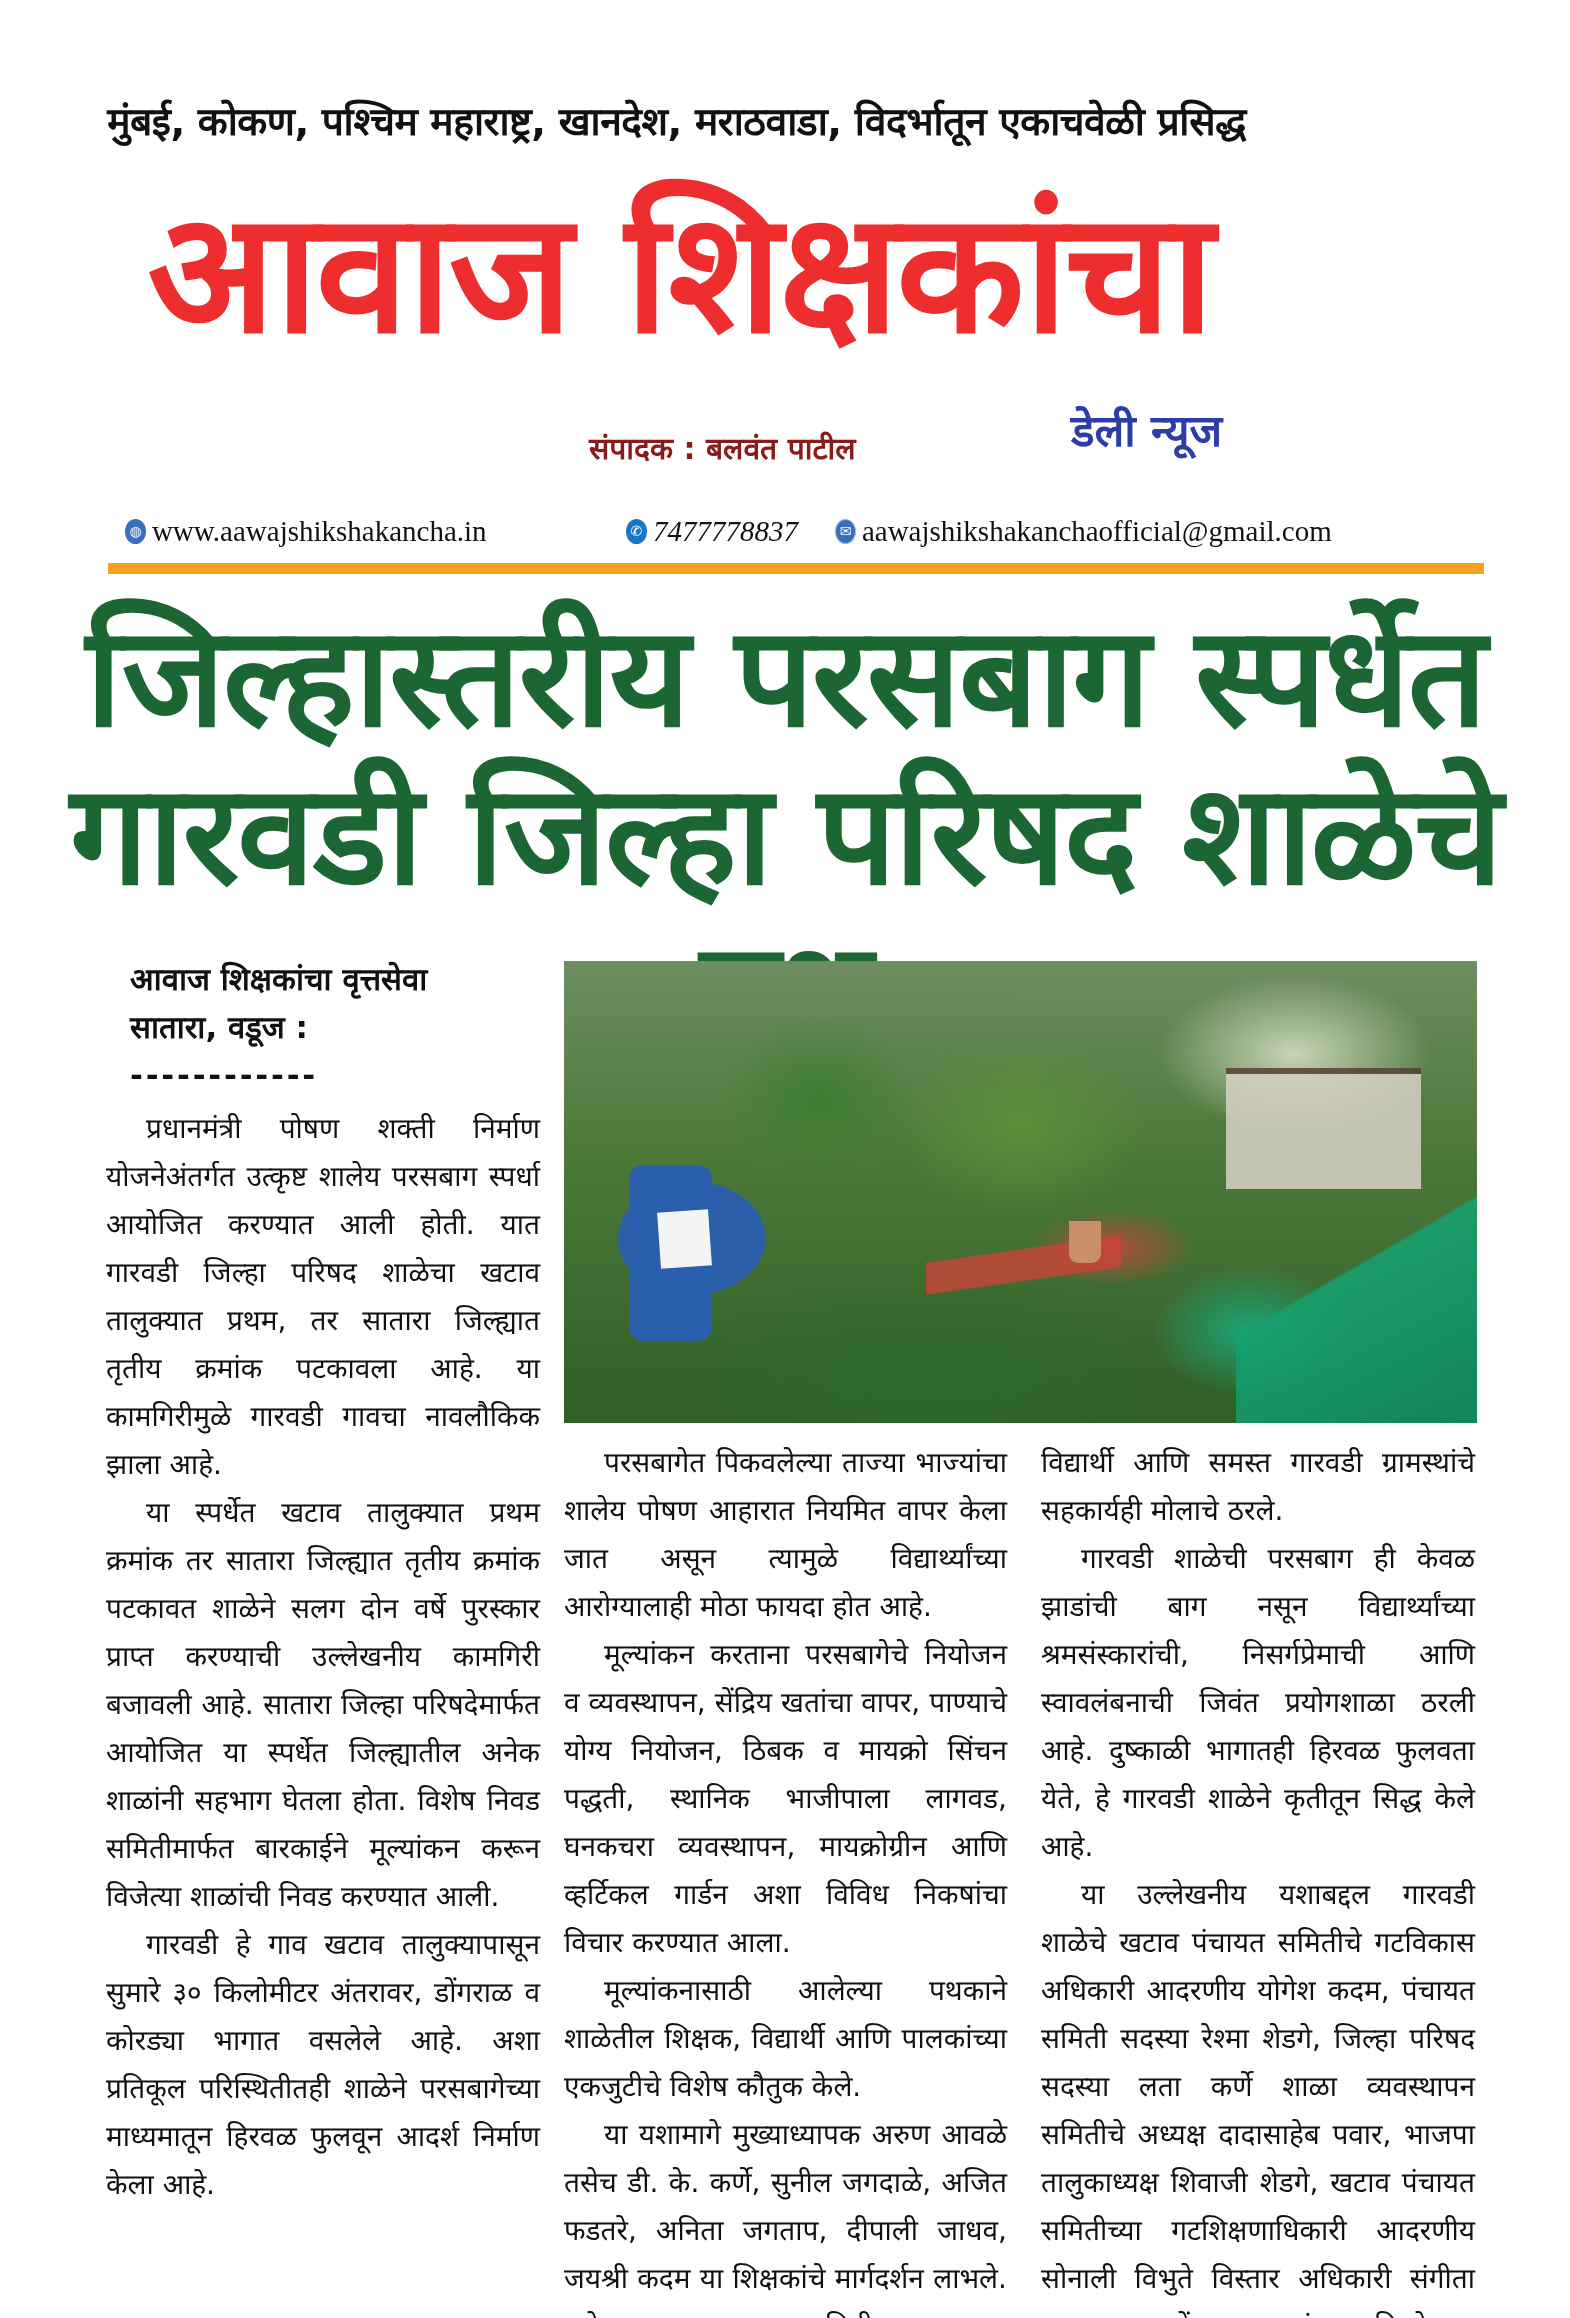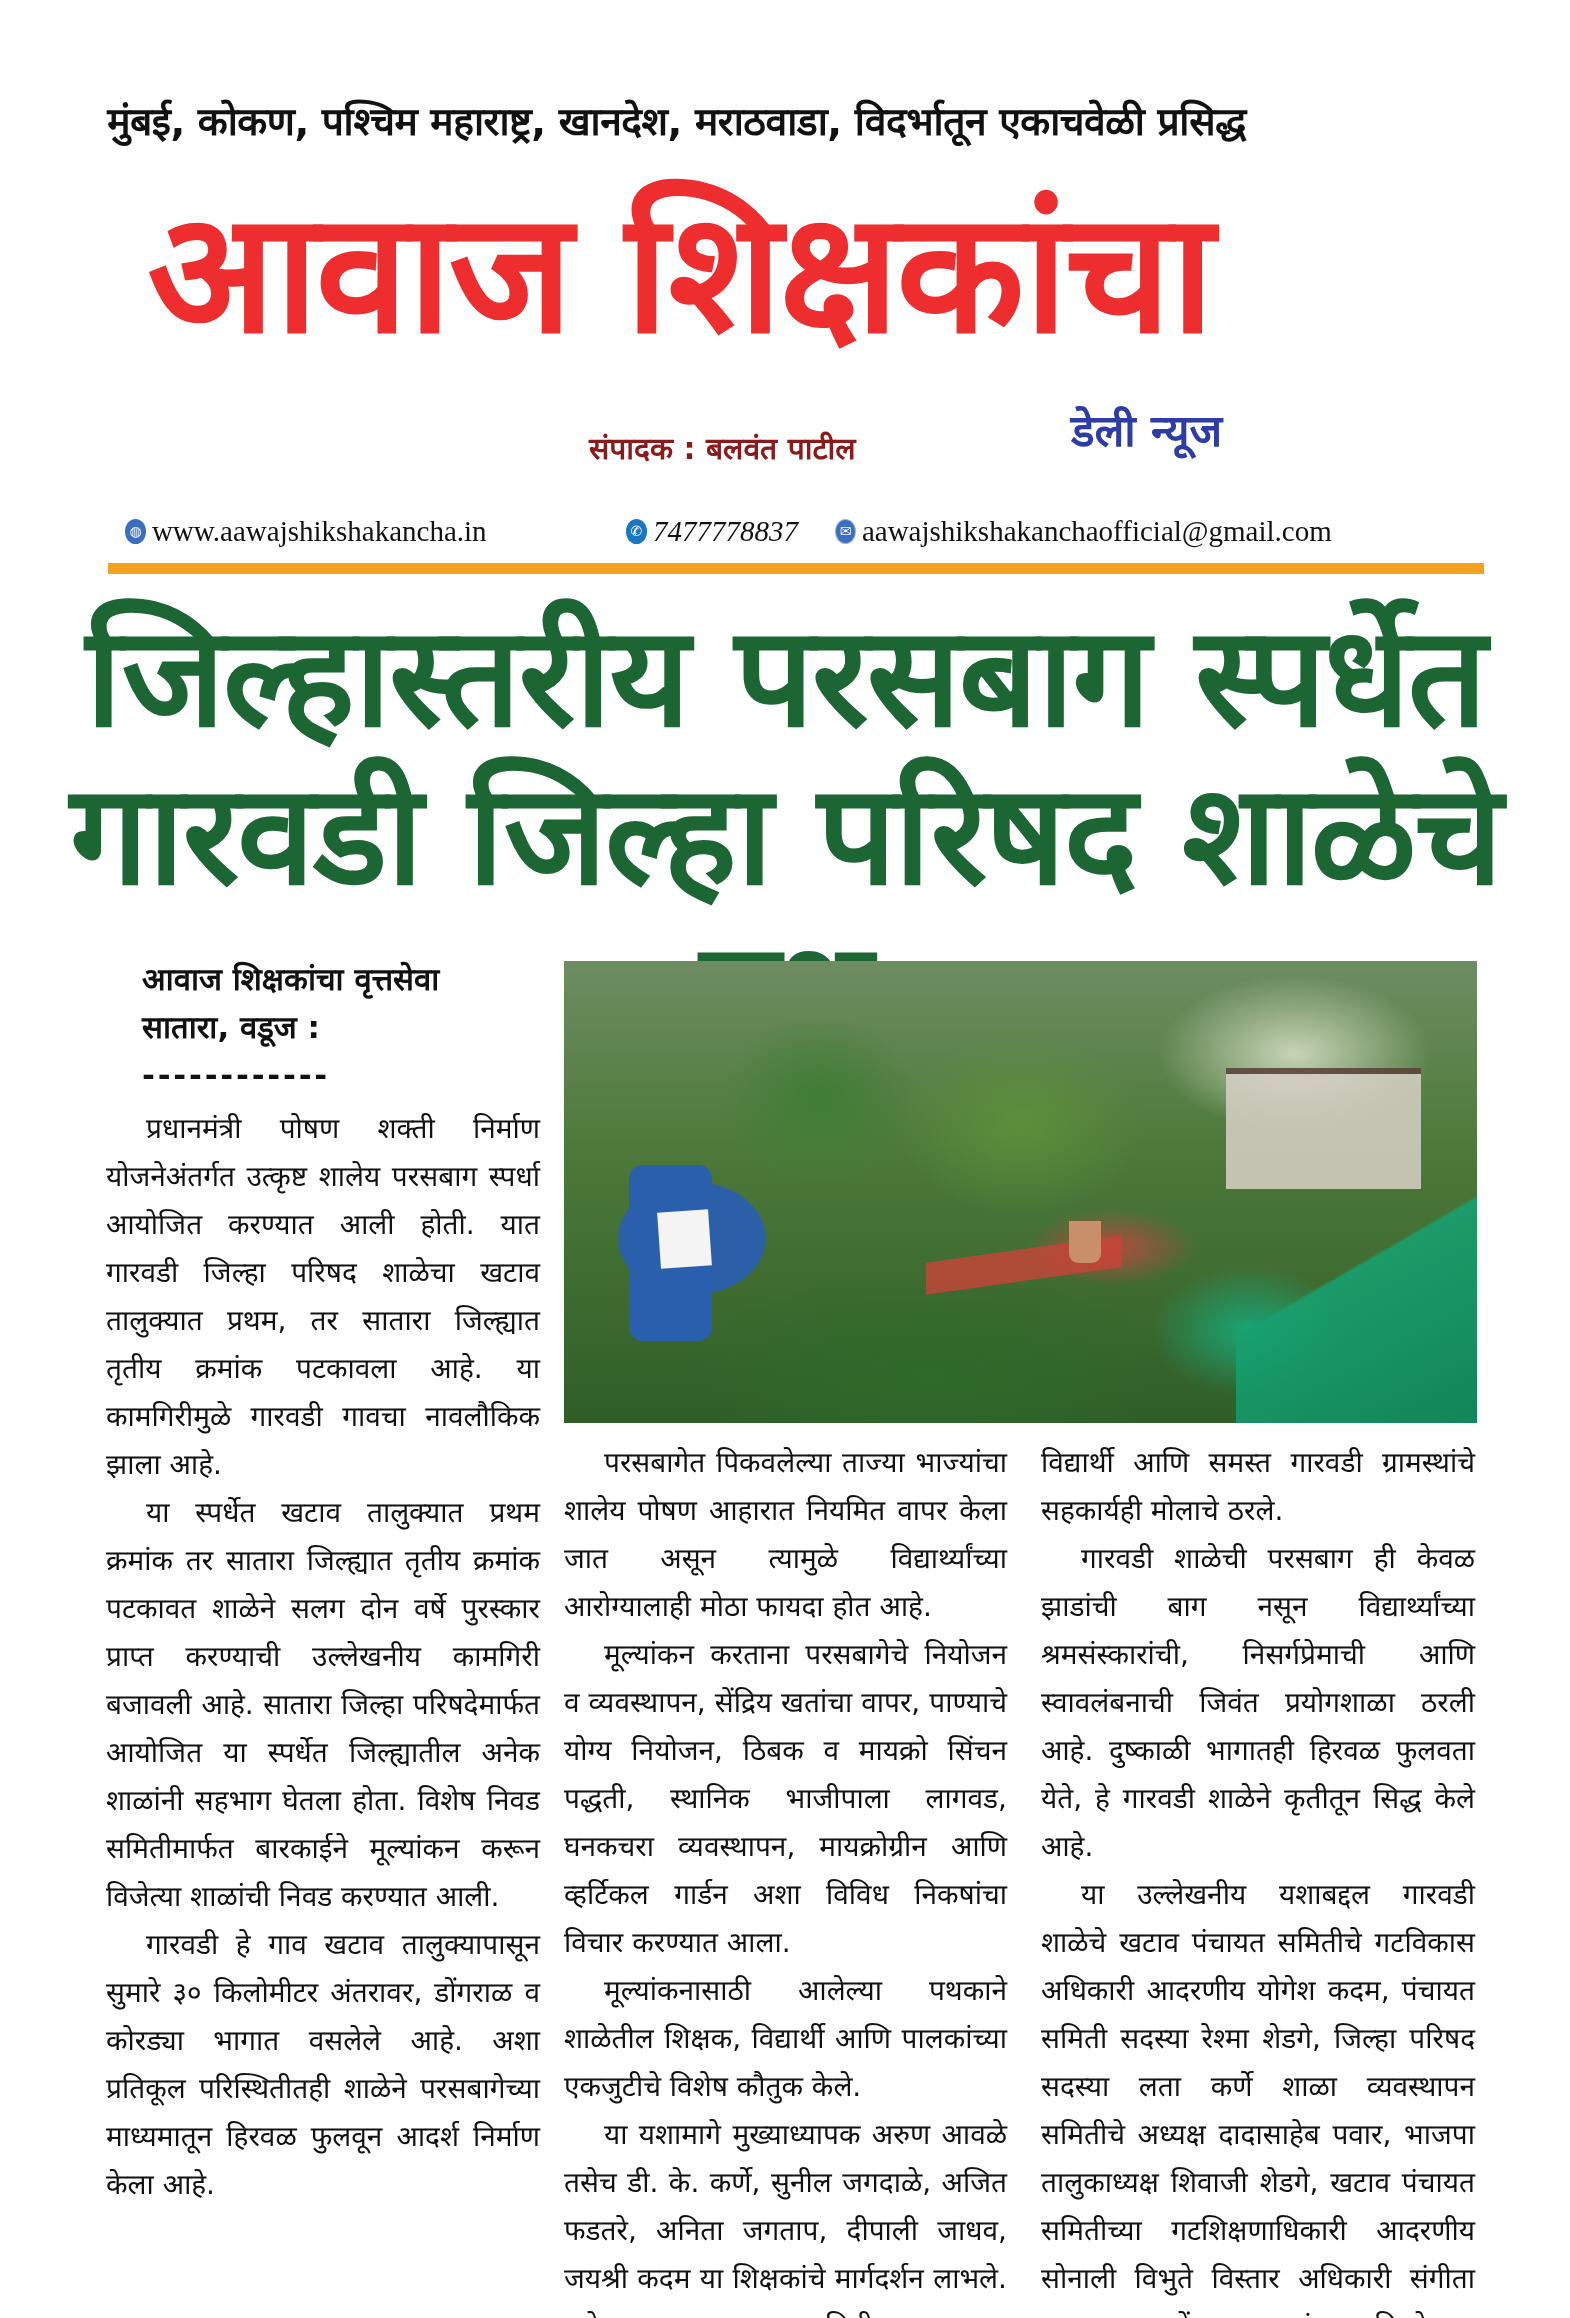--- a/index.html
+++ b/index.html
@@ -25,21 +25,21 @@
   .ico { display: inline-flex; align-items: center; justify-content: center; width: 21.3px; height: 25px; border-radius: 50%; color: #fff; font-size: 14px; font-family: "DejaVu Sans", sans-serif; }
 
   .orange-rule { left: 108px; top: 563px; width: 1376px; height: 11px; }
 
   
   .headline { left: 0; width: 1571px; text-align: center; font-weight: bold; font-size: 139px; line-height: 158px; letter-spacing: -1.9px; }
   .headline.l1 { top: 598px; text-align: center; }
   .headline.l2 { top: 756px; }
 
   
-  .byline { left: 142px; top: 955px; width: 399px; font-size: 31px; font-weight: bold; line-height: 48px; }
+  .byline { left: 130px; top: 955px; width: 399px; font-size: 31px; font-weight: bold; line-height: 48px; }
   .byline .dash { letter-spacing: 2.8px; font-weight: bold; }
 
   
   .photo { left: 564px; top: 961px; width: 913px; height: 462px; overflow: hidden;
     background:
       radial-gradient(ellipse 121px 93px at 14% 60%, #2b5fa8 0%, #2b5fa8 60%, transparent 62%),
       radial-gradient(ellipse 139px 121px at 28% 30%, #3f7d35 0%, transparent 70%),
       radial-gradient(ellipse 176px 130px at 50% 35%, #5c8f3a 0%, transparent 70%),
       radial-gradient(ellipse 195px 111px at 80% 20%, #c8d4b6 0%, transparent 70%),
       radial-gradient(ellipse 139px 93px at 75% 80%, #1aa575 0%, transparent 70%),

